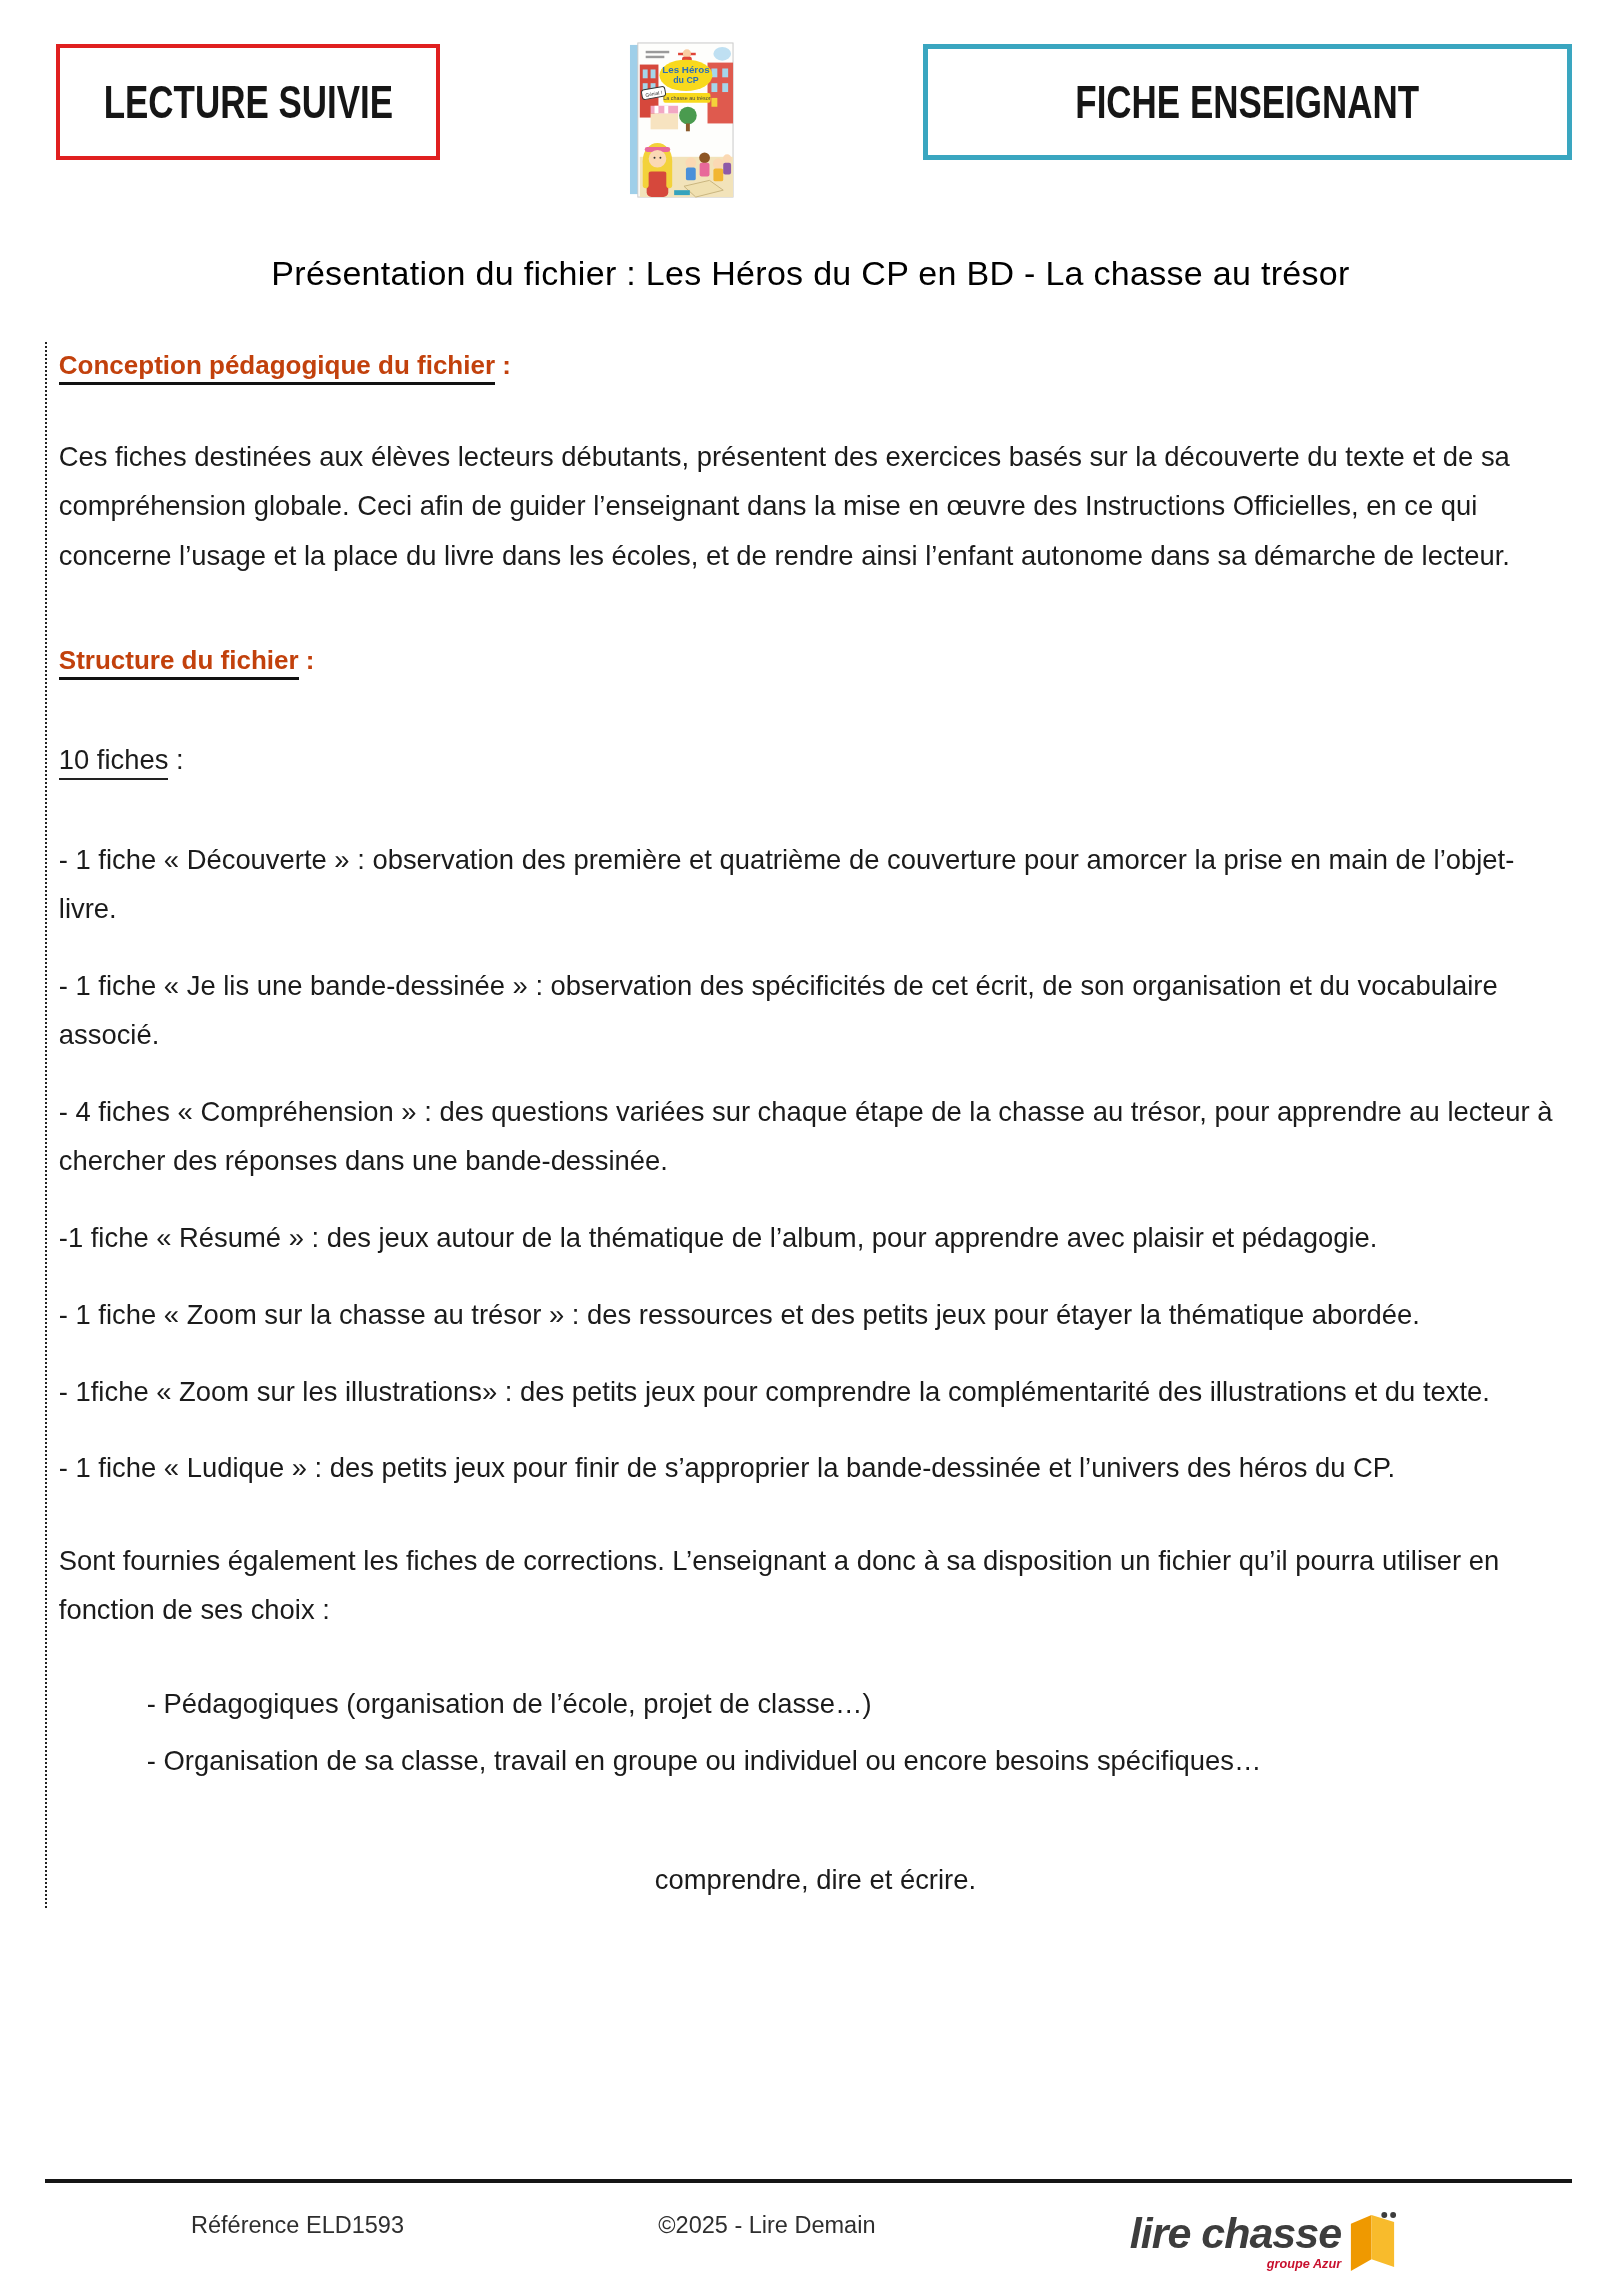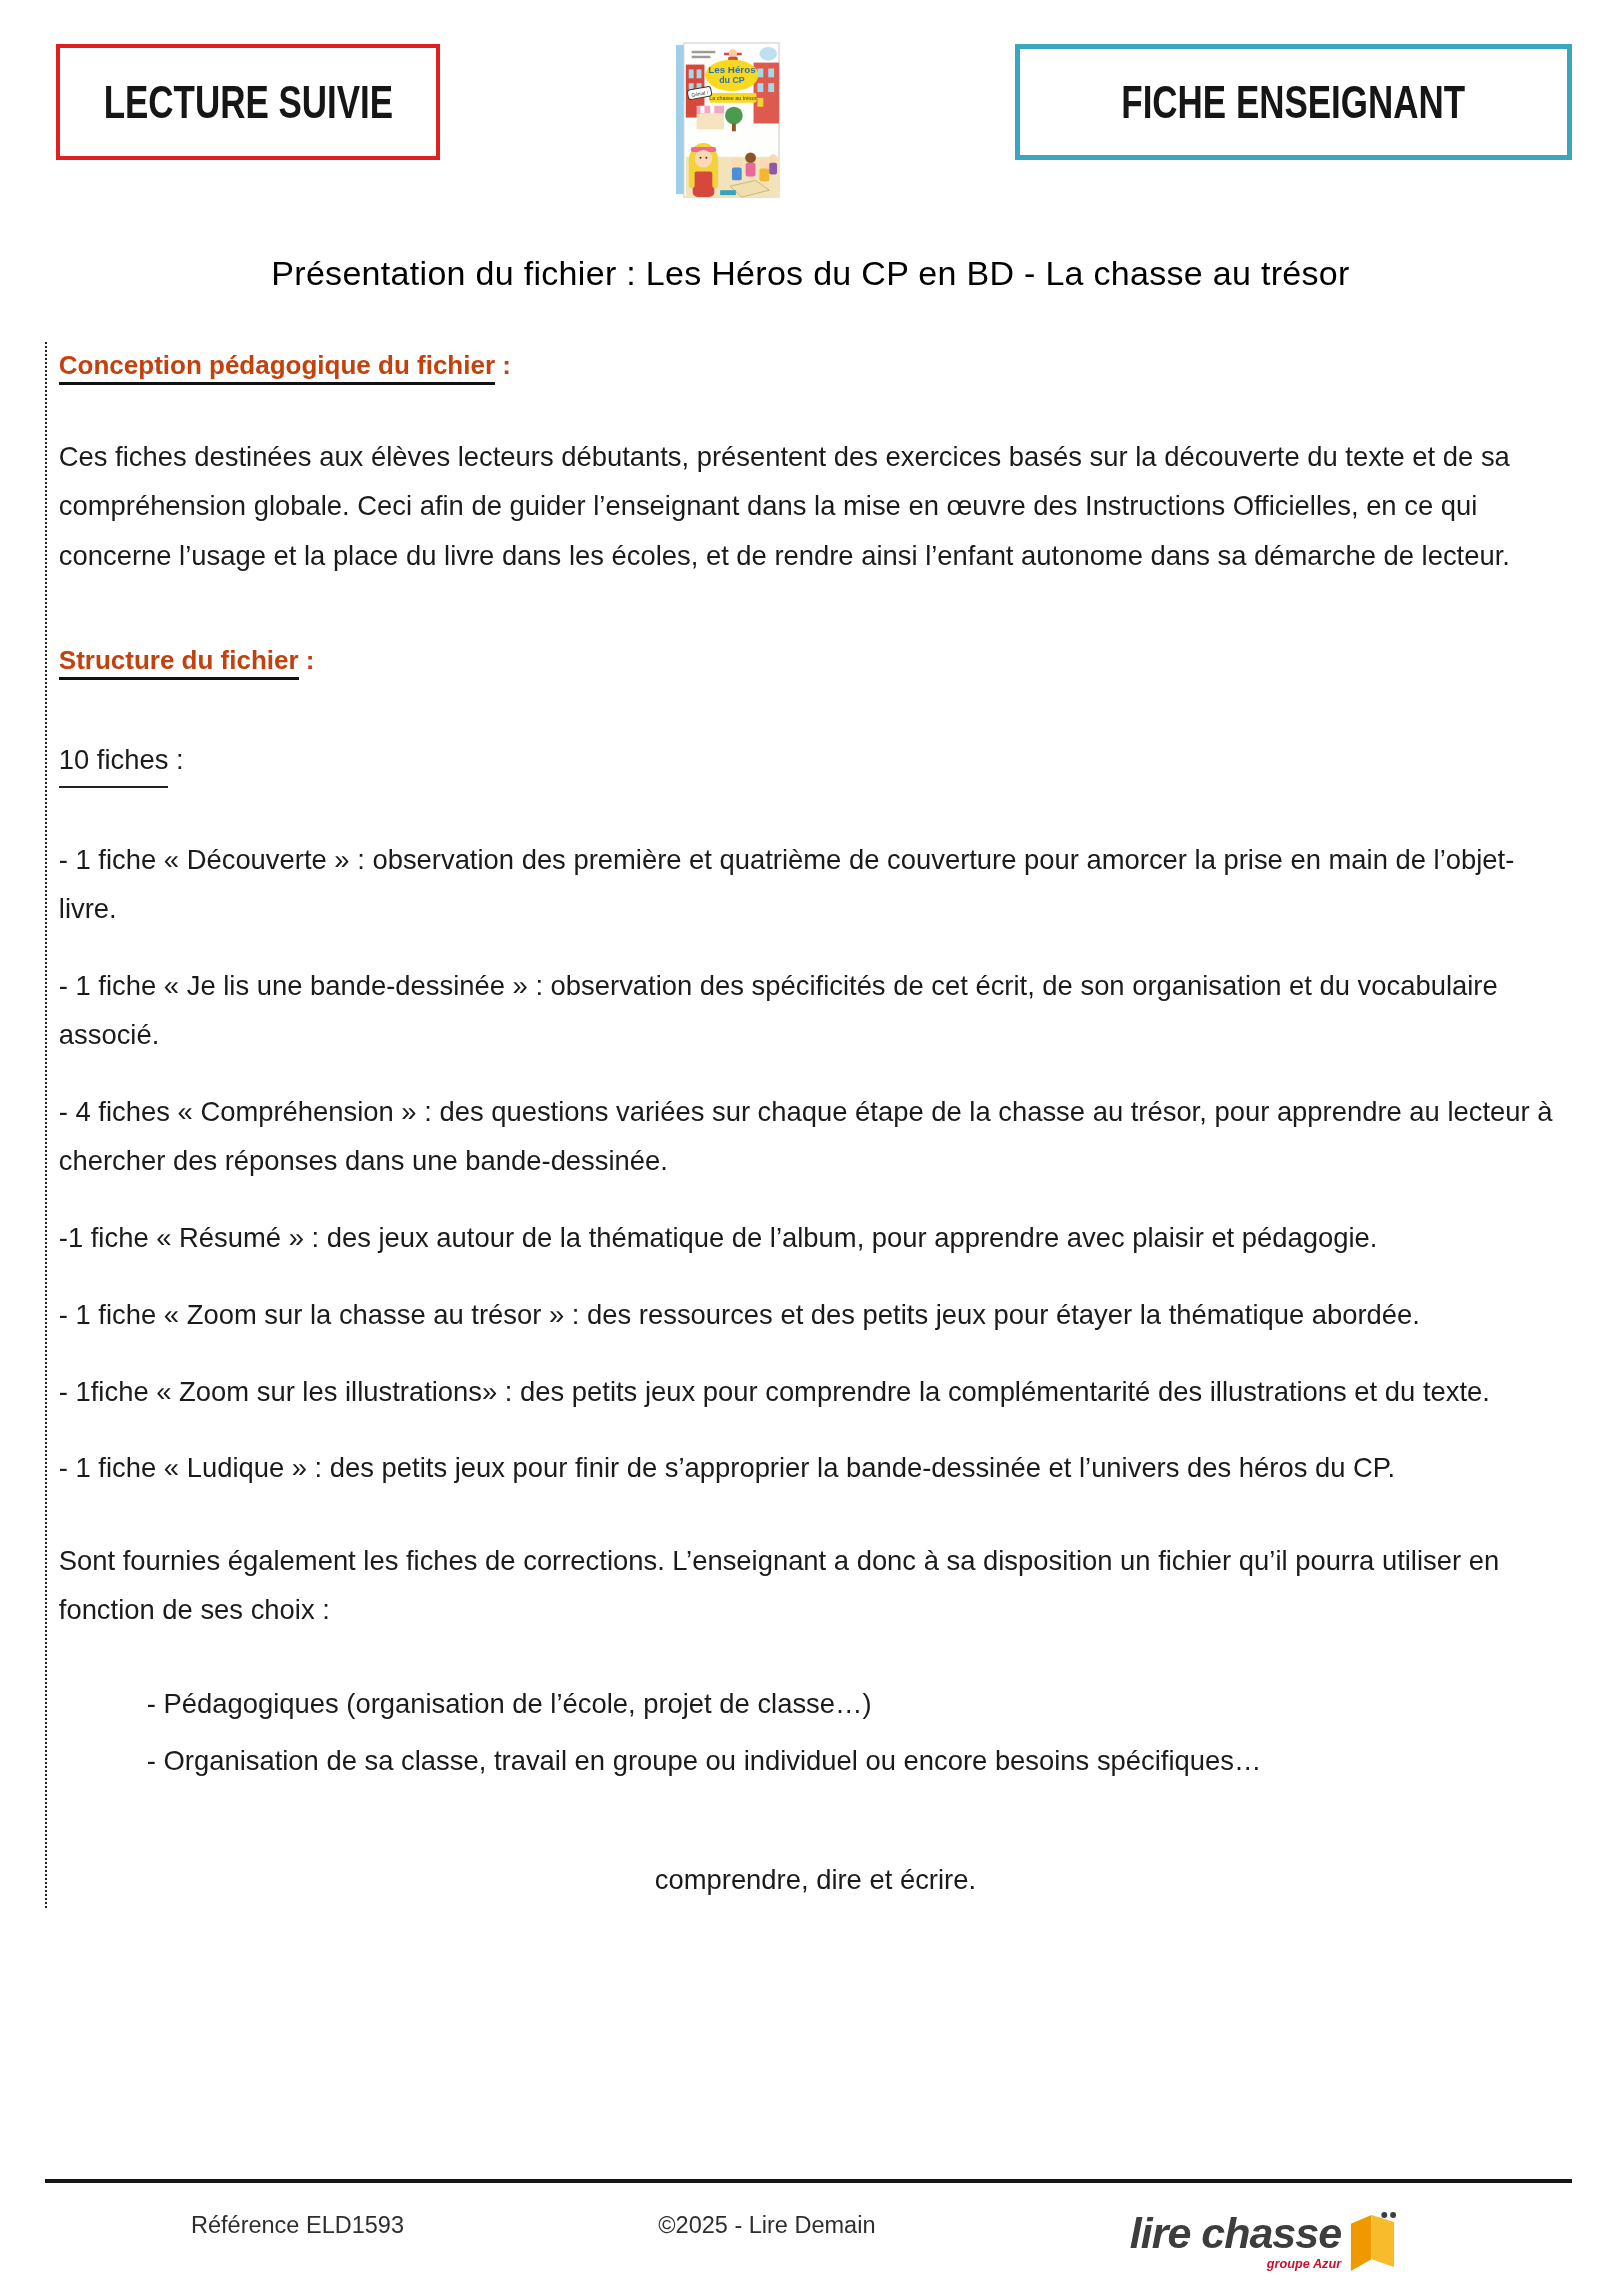--- a/index.html
+++ b/index.html
@@ -16,21 +16,21 @@
   .header-row {
     display:flex; align-items:flex-start;
     padding:44px 49px 0 56px;
     box-sizing:border-box;
   }
   .label-box {
     display:flex; align-items:center; justify-content:center;
     height:116px; box-sizing:border-box; background:#fff;
   }
   .box-red  { border:4.9px solid #e02020; width:384px; }
-  .box-teal { border:5.9px solid #3aa6c0; width:557px; }
+  .box-teal { border:5.9px solid #3aa6c0; width:649px; }
   .box-label {
     font-weight:800; font-size:46px; line-height:1;
     transform:scaleX(0.76); white-space:nowrap; color:#161616;
     letter-spacing:0px;
   }
   .cover-wrap { flex:1; display:flex; justify-content:center; margin-top:-2.9px; }
   .cover-wrap svg { display:block; }
 
   
   .doc-title {
@@ -44,21 +44,21 @@
   .content {
     margin:49px 49px 0 45px;
     border-left:2.9px dotted #222;
     padding-left:11.8px;
     font-size:27.4px; line-height:1.8;
     max-height:1799px; overflow:hidden;
   }
   .h-bold { font-size:26px; font-weight:800; margin:0; color:#c2410c; }
   .h-bold .u { border-bottom:3.9px solid #111; padding-bottom:2px; }
   .sub-line { margin-top:51px; font-size:27.4px; }
-  .sub-line .u { border-bottom:2px solid #222; padding-bottom:11px; }
+  .sub-line .u { border-bottom:2px solid #222; padding-bottom:3px; }
   .para { margin-top:43px; }
   .items { margin-top:51px; }
   .item { margin-bottom:21.6px; }
   .h-structure { margin-top:57px; }
   .choices { margin:45px 0 0 88px; max-width:1157px; }
   .closing { margin-top:65px; text-align:center; line-height:2.1; }
 
   
   .footer { position:absolute; left:0; right:0; bottom:17.6px; }
   .rule { height:4.9px; background:#161616; margin:0 49px 0 45px; }

